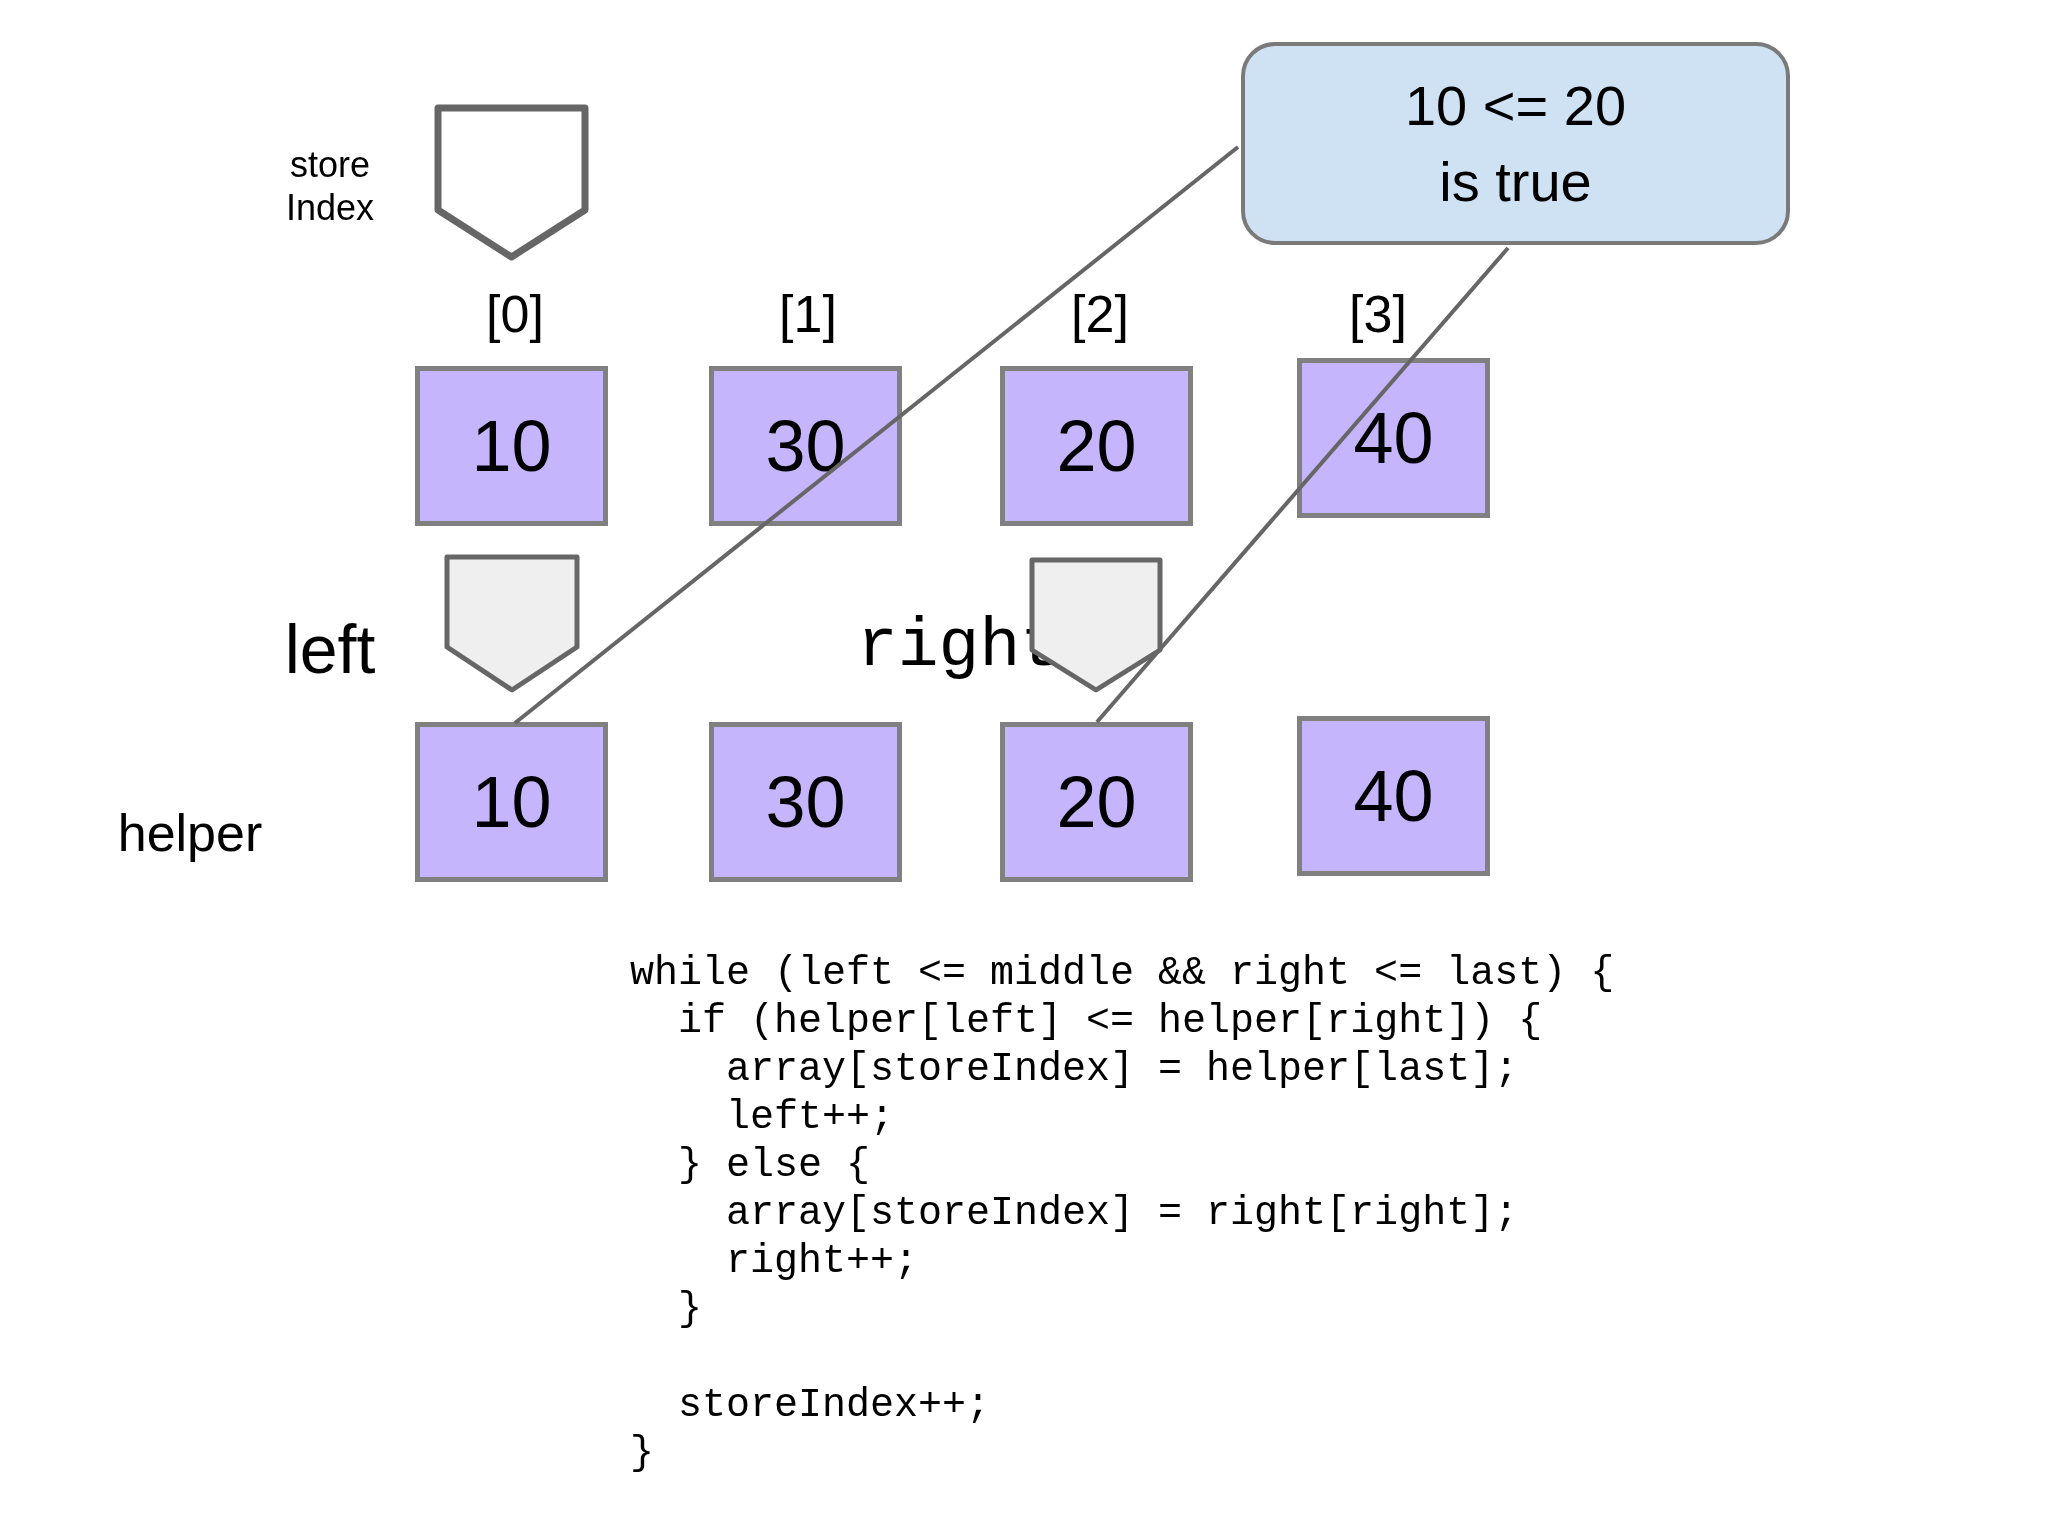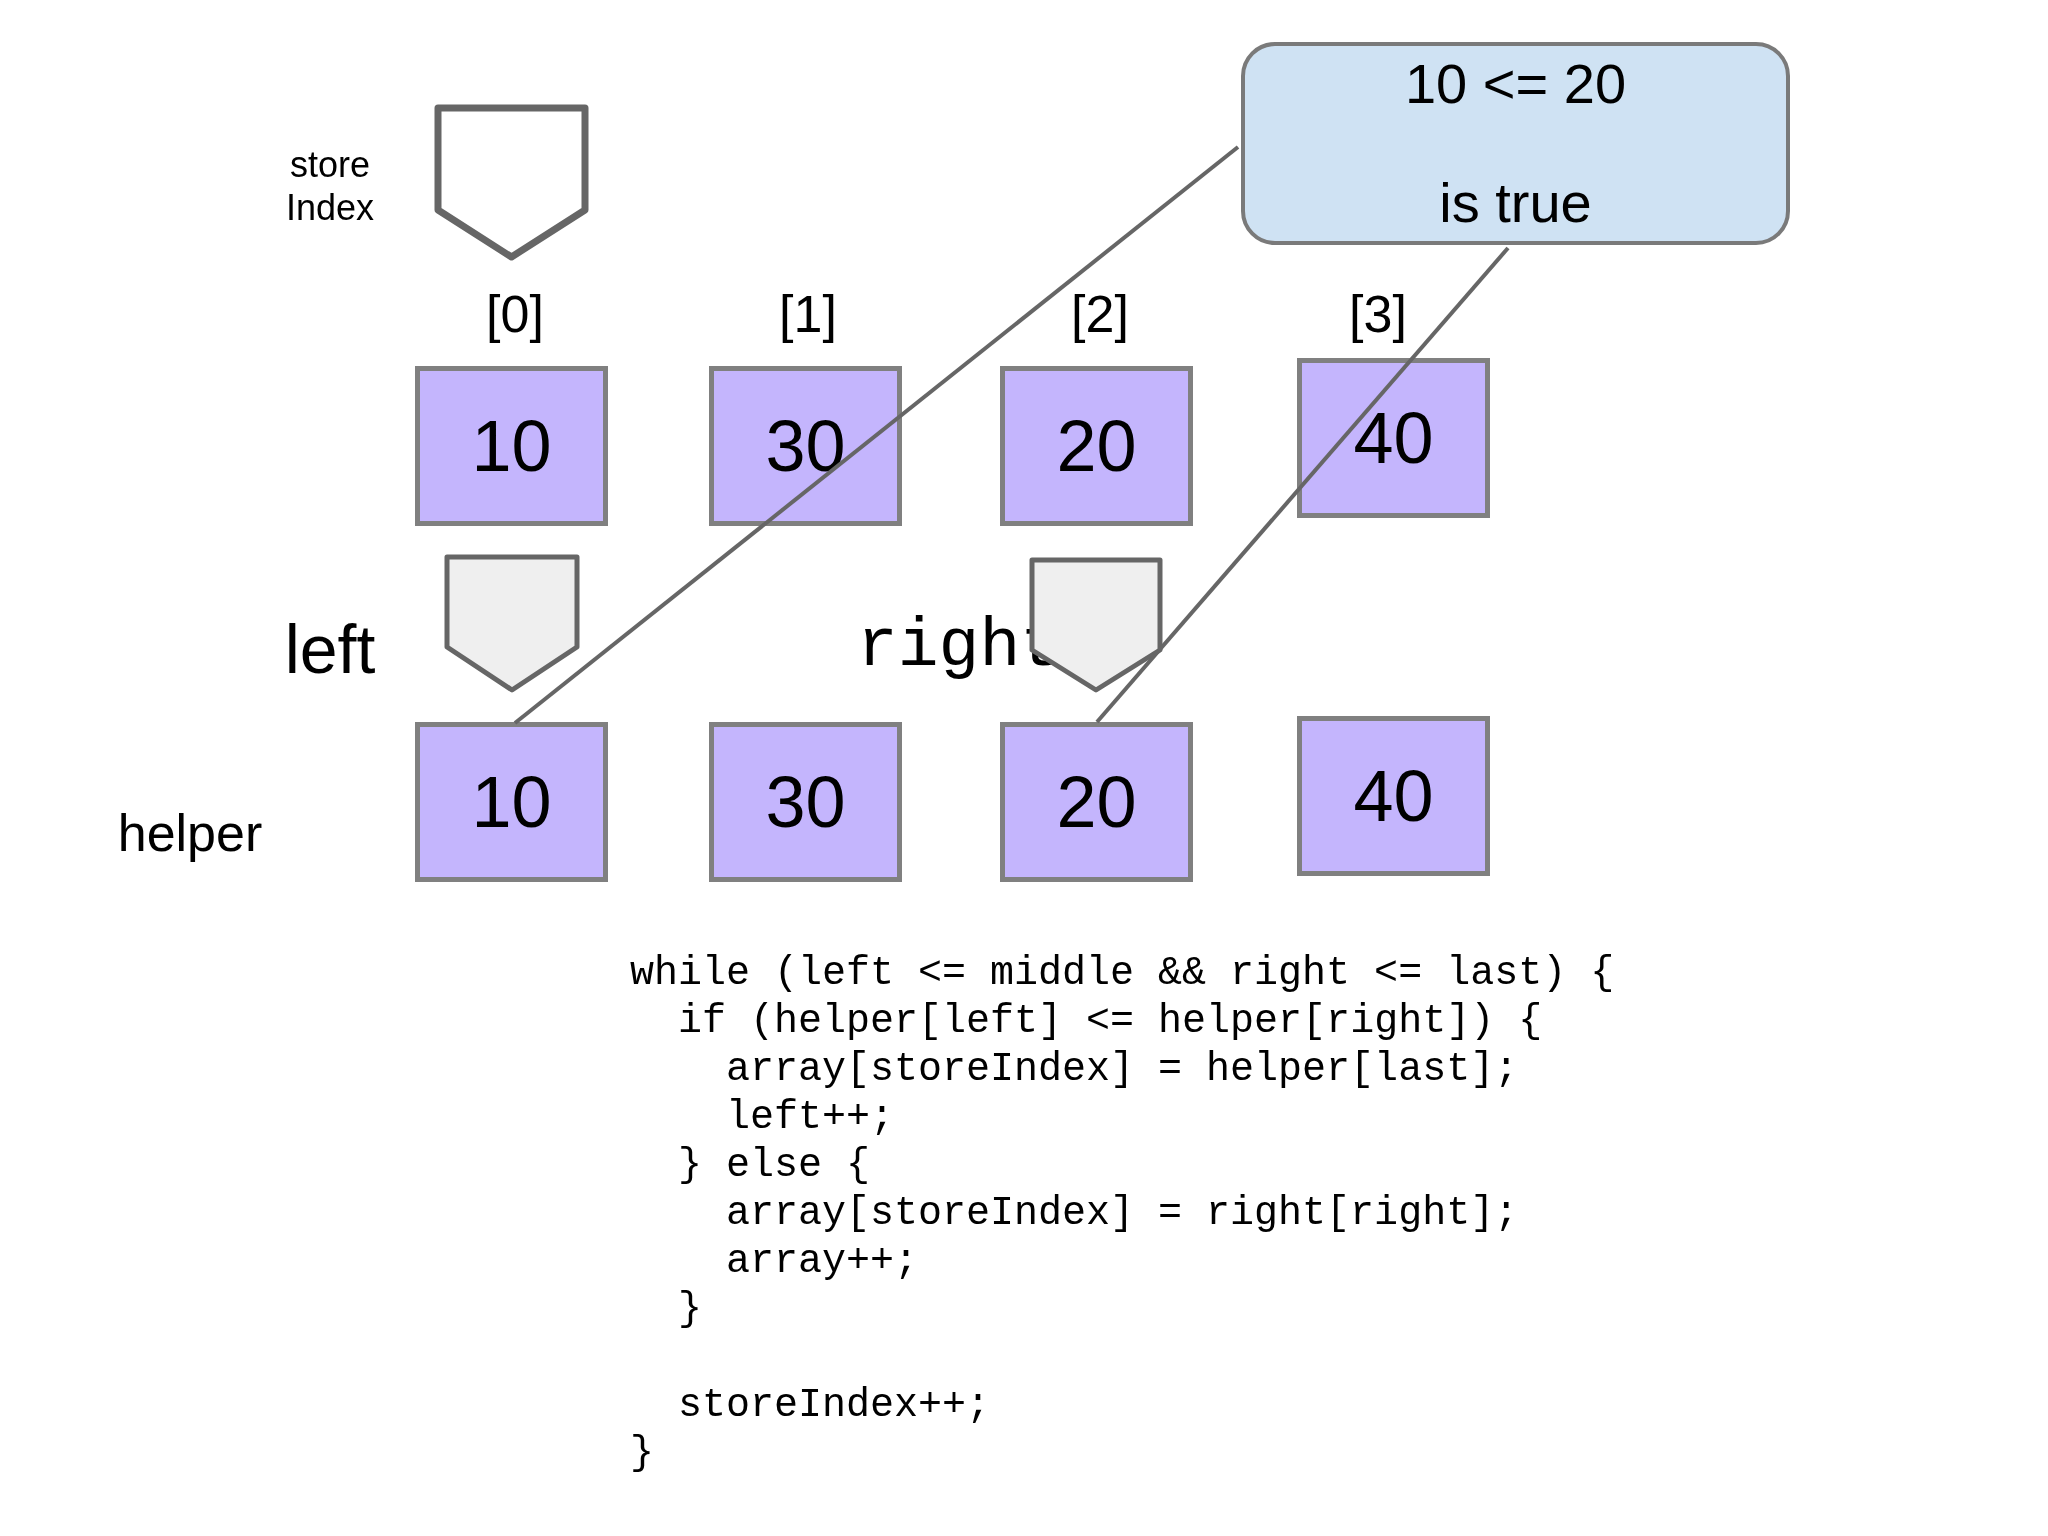--- a/index.html
+++ b/index.html
@@ -27,21 +27,21 @@
   }
   
   #overlay{position:absolute;left:0;top:0;width:2048px;height:1536px;pointer-events:none;}
   .pentagon{fill:var(--pointer_fill,#efefef);stroke:var(--pointer_stroke,#666);stroke-width:5;stroke-linejoin:round;}
   .pentagon.store{fill:var(--store_pointer_fill,#fff);stroke-width:7;}
   .connector{stroke:var(--line_color,#666);stroke-width:4;}
   
   .bubble{
     position:absolute;left:1241px;top:42px;width:549px;height:203px;box-sizing:border-box;
     background:var(--bubble_fill,#cfe2f3);border:4px solid var(--bubble_border,#7a7a7a);
-    border-radius:34px;display:flex;flex-direction:column;align-items:center;justify-content:space-between;
+    border-radius:34px;display:flex;flex-direction:column;align-items:center;justify-content:center;
     font-size:56px;line-height:76px;
   }
   
   .code{
     position:absolute;left:630px;top:950px;
     font-family:"Liberation Mono","DejaVu Sans Mono",monospace;
     font-size:40px;line-height:48px;
   }
   .code div{white-space:pre;min-height:48px;}
   .code b{font-weight:normal;}
@@ -89,20 +89,20 @@
     <div>is true</div>
   </div>
 
   <div class="code">
     <div>while (left &lt;= middle &amp;&amp; right &lt;= last) {</div>
     <div><span>  if (</span><b>helper[left] &lt;= helper[right]</b><span>) {</span></div>
     <div>    array[storeIndex] = helper[last];</div>
     <div>    left++;</div>
     <div>  } else {</div>
     <div>    array[storeIndex] = right[right];</div>
-    <div>    array++;</div>
+    <div>    right++;</div>
     <div>  }</div>
     <div></div>
     <div>  storeIndex++;</div>
     <div>}</div>
   </div>
 
 </div>
 
 </body></html>

